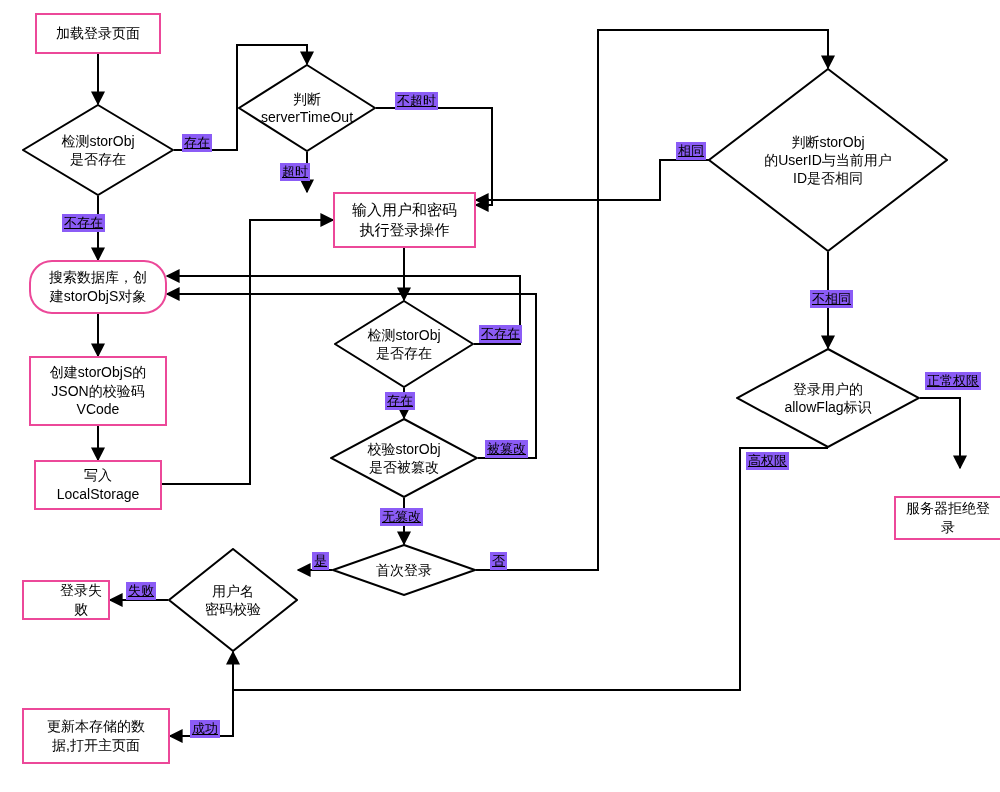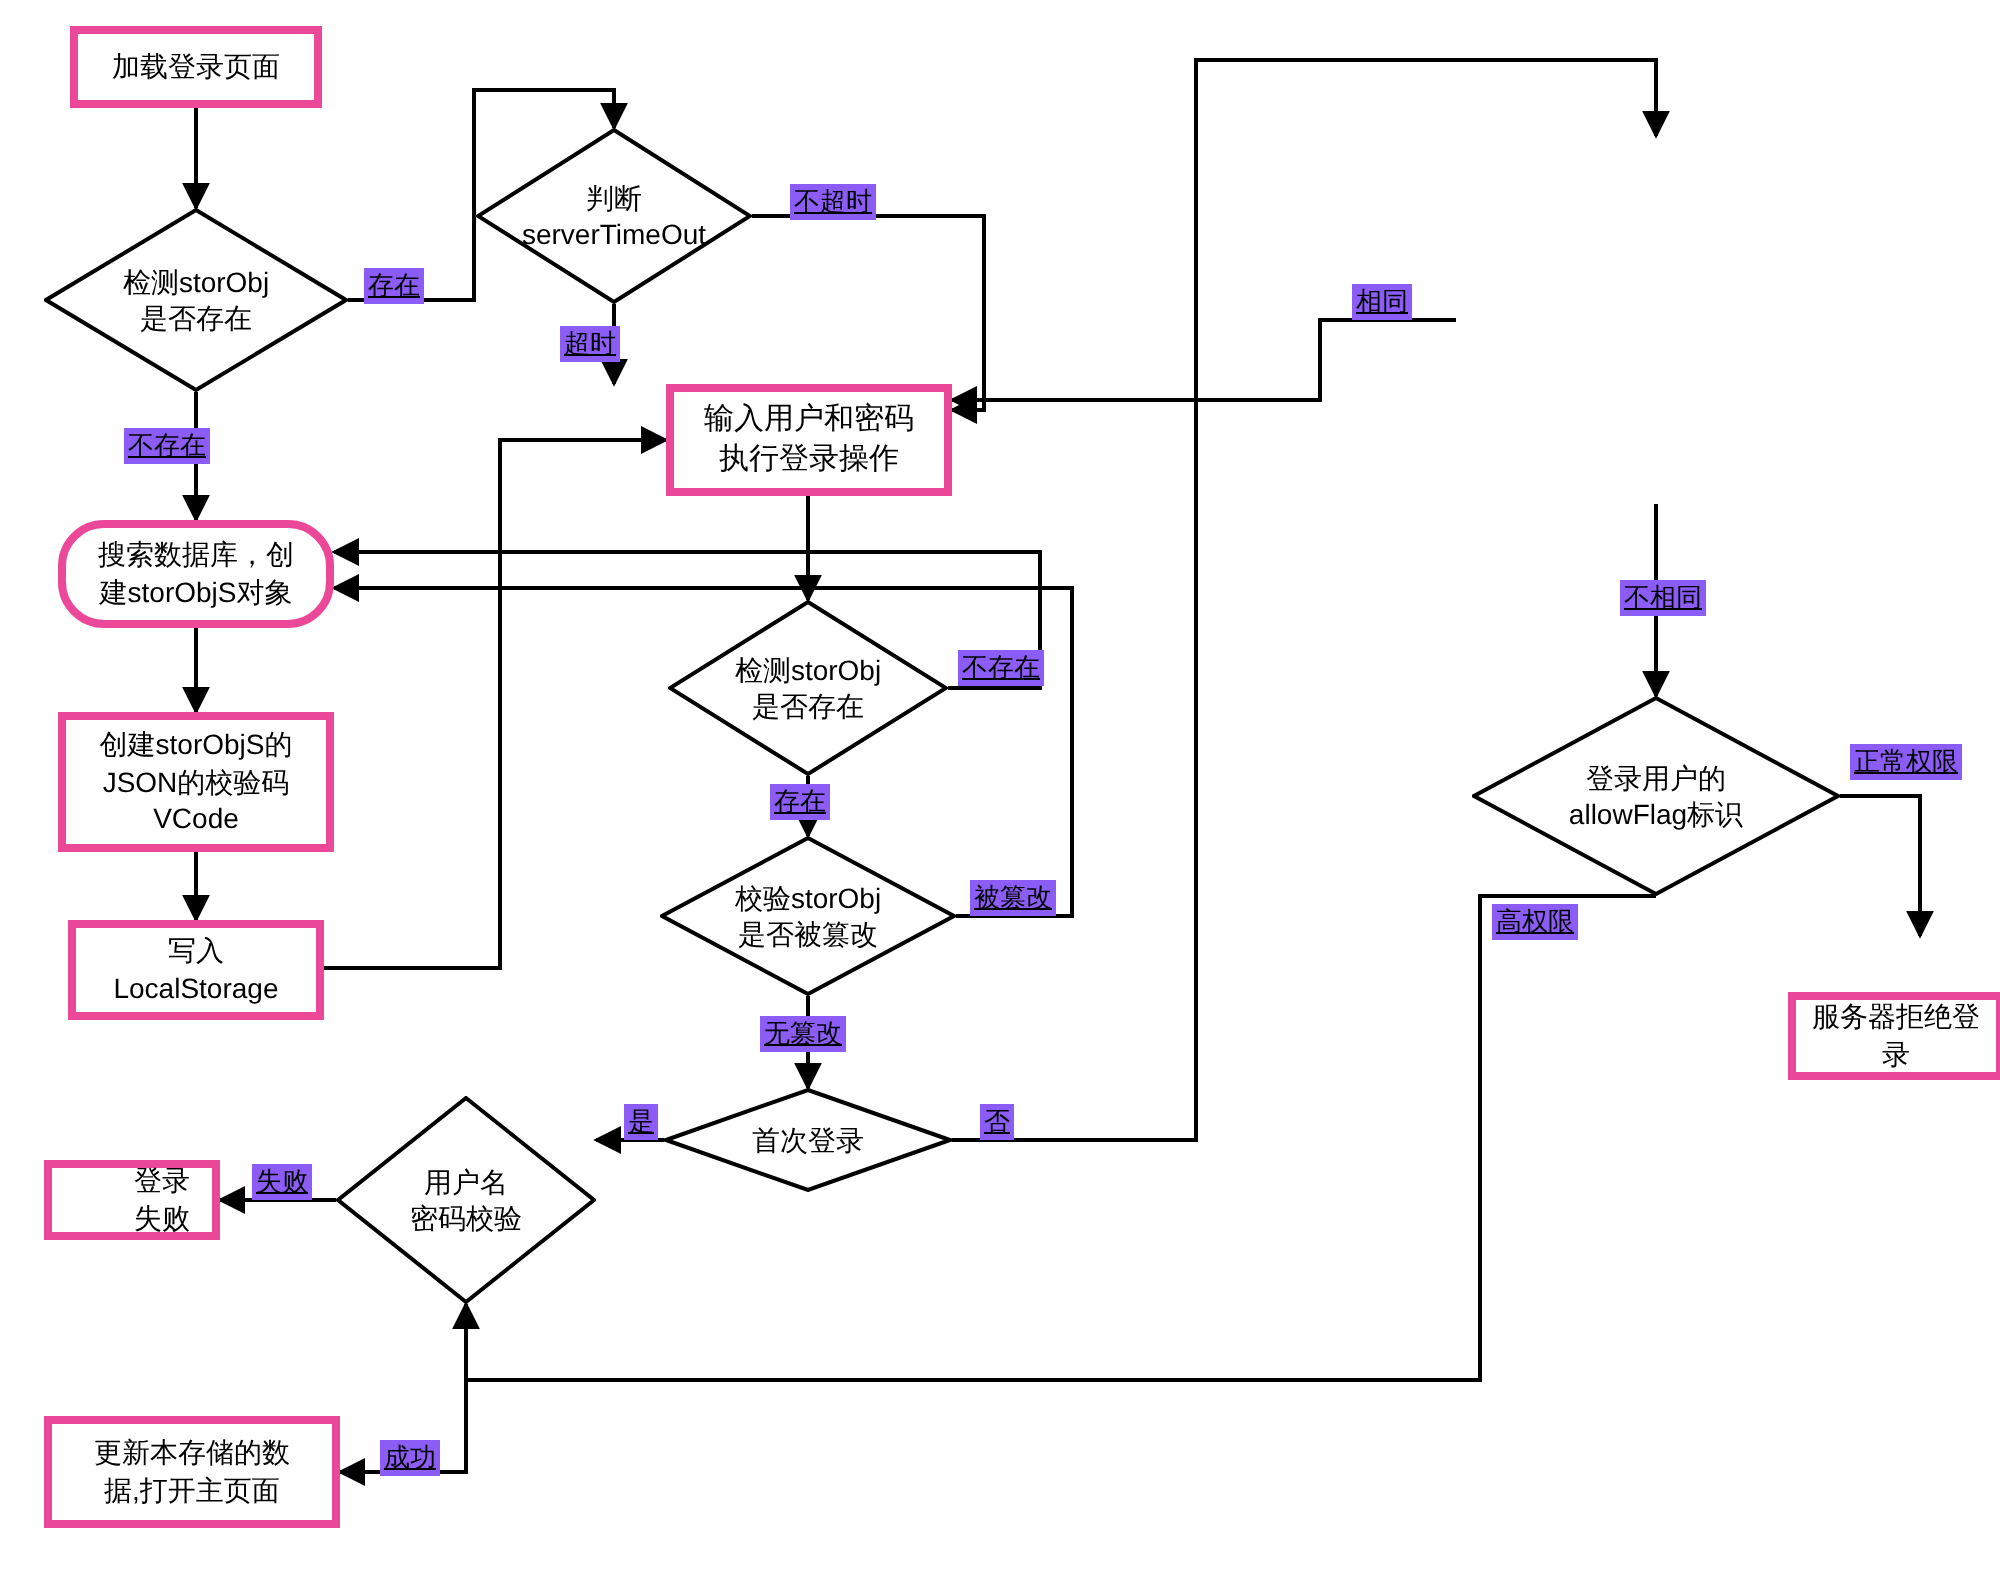--- a/index.html
+++ b/index.html
@@ -12,21 +12,21 @@
     font-size: 14px;
     color: #000;
   }
   #canvas {
     position: relative;
     width: 1000px;
     height: 792px;
   }
   .box {
     position: absolute;
-    border: 4px solid #ec4899;
+    border: 2px solid #ec4899;
     background: #fff;
     display: flex;
     align-items: center;
     justify-content: center;
     text-align: center;
     line-height: 1.35;
     padding: 4px 6px;
     box-sizing: border-box;
   }
   .diamond {
@@ -175,20 +175,26 @@
     <svg width="130" height="104">
         <polygon points="65,1 129,52 65,103 1,52" fill="#fff" stroke="#000" stroke-width="2"></polygon>
       </svg>
     <div class="dlabel">用户名<br>密码校验</div>
   </div>
 
   <div class="box" style="left:22px; top:580px; width:88px; height:40px;padding-left:36px;">登录失败</div>
 
   <div class="box" style="left:22px; top:708px; width:148px; height:56px;">更新本存储的数<br>据,打开主页面</div>
 
+  <div class="diamond" style="left:708px; top:68px; width:240px; height:184px;">
+    <svg width="240" height="184">
+        <polygon points="120,1 239,92 120,183 1,92" fill="#fff" stroke="#000" stroke-width="2"></polygon>
+      </svg>
+    <div class="dlabel" style="padding:0 18%;">判断storObj<br>的UserID与当前用户<br>ID是否相同</div>
+  </div>
 
   <div class="diamond" style="left:736px; top:348px; width:184px; height:100px;">
     <svg width="184" height="100">
         <polygon points="92,1 183,50 92,99 1,50" fill="#fff" stroke="#000" stroke-width="2"></polygon>
       </svg>
     <div class="dlabel">登录用户的<br>allowFlag标识</div>
   </div>
 
   <div class="box" style="left:894px; top:468px; width:108px; height:44px;margin-top:28px;">服务器拒绝登录</div>
 

